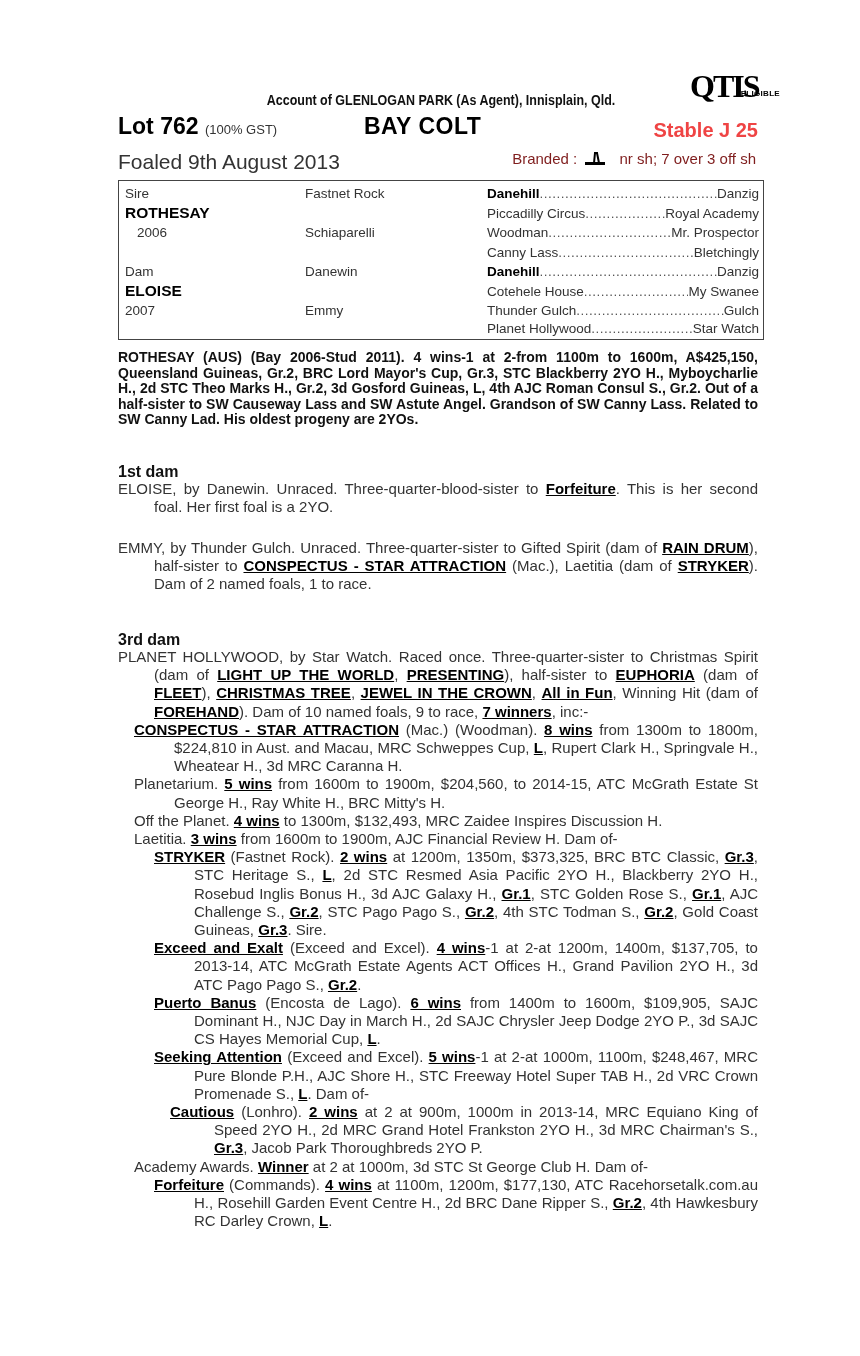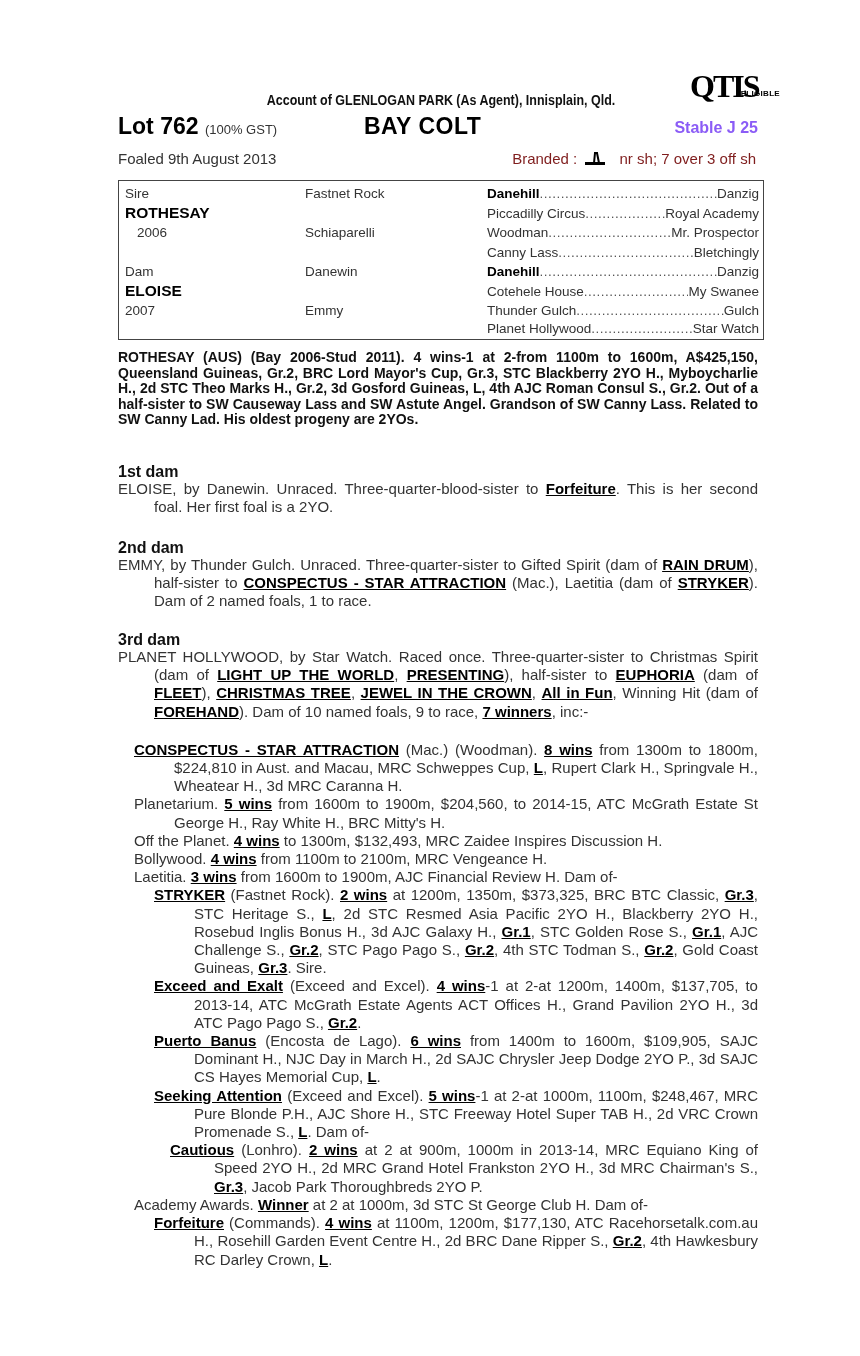--- a/index.html
+++ b/index.html
@@ -11,22 +11,22 @@
                  font-weight:bold; font-size:32px; letter-spacing:-2px; line-height:32px; color:#000;margin-top:10px; }
     .logo-sub { position:absolute; right:2px; top:29px; font-size:8px; font-weight:bold;
                 letter-spacing:0.3px; color:#000; }
     .account { position:absolute; left:0; top:92px; width:650px; text-align:center;
                font-size:14.5px; font-weight:bold; transform:scaleX(0.86); transform-origin:center;
                letter-spacing:0; color:#111; }
     .lotrow { position:absolute; left:0; top:113px; width:650px; height:28px; }
     .lot { position:absolute; left:2px; top:0; font-size:23px; font-weight:bold; color:#000; }
     .lot .gst { font-size:13px; font-weight:normal; color:#333;margin-top:20px; }
     .colt { position:absolute; left:248px; top:0; font-size:23px; font-weight:bold; color:#000; letter-spacing:0.5px; }
-    .stable { position:absolute; right:8px; top:6px; font-size:16px; font-weight:bold; color:#8b5cf6; }
-    .foaled { position:absolute; left:2px; top:150px; font-size:15px; color:#333; }
+    .stable { position:absolute; right:8px; top:6px; font-size:20px; font-weight:bold; color:#ef4444; }
+    .foaled { position:absolute; left:2px; top:150px; font-size:21px; color:#333; }
     .branded { position:absolute; right:10px; top:150px; font-size:15px; color:#7f1d1d; }
     .brand-mark { display:inline-block; width:20px; height:16px; vertical-align:-2px; margin:0 10px 0 4px; }
     .ped { position:absolute; left:2px; top:180px; width:644px; height:158px; border:1.5px solid #444; }
     .ped-cell { position:absolute; font-size:13.5px; color:#333; white-space:nowrap; }
     .ped-bold { font-weight:bold; font-size:15.5px; color:#000; }
     .gg { position:absolute; left:368px; width:272px; font-size:13.5px; color:#333;
           display:flex; white-space:nowrap;text-align:right; }
     .gg .n { flex:0 0 auto; }
     .gg .n.b { font-weight:bold; color:#000; }
     .gg .dots { flex:1 1 auto; overflow:hidden; color:#555; letter-spacing:0.5px; }
@@ -34,21 +34,21 @@
     .gg .s { flex:0 0 auto; }
     .sirenote { position:absolute; left:2px; top:350px; width:640px; font-size:14px;
                 font-weight:bold; line-height:15.6px; text-align:justify; color:#111;
                 transform:scaleX(1); }
     .sect { position:absolute; left:2px; width:640px; }
     .sect-h { font-size:16px; font-weight:bold; color:#111; margin:0; line-height:17px; }
     .para { font-size:15px; line-height:18.2px; color:#333; text-align:justify;
             padding-left:36px; text-indent:-36px; }
     .para b, .ent b { color:#000;text-decoration:underline; }
     .ent { font-size:15px; line-height:18.2px; color:#333; text-align:justify; }
-    .l1 { padding-left:56px; text-indent:-40px;margin-top:20px; }
+    .l1 { padding-left:56px; text-indent:-40px; }
     .l2 { padding-left:76px; text-indent:-40px; }
     .l3 { padding-left:96px; text-indent:-44px; }
     .l0 { padding-left:56px; text-indent:-40px; }
   </style>
 </head>
 <body>
 
 <div class="page">
 
   <div class="logo">
@@ -134,32 +134,30 @@
   </div>
 
   <div class="sirenote">ROTHESAY (AUS) (Bay 2006-Stud 2011). 4 wins-1 at 2-from 1100m to 1600m, A$425,150, Queensland Guineas, Gr.2, BRC Lord Mayor's Cup, Gr.3, STC Blackberry 2YO H., Myboycharlie H., 2d STC Theo Marks H., Gr.2, 3d Gosford Guineas, L, 4th AJC Roman Consul S., Gr.2. Out of a half-sister to SW Causeway Lass and SW Astute Angel. Grandson of SW Canny Lass. Related to SW Canny Lad. His oldest progeny are 2YOs.</div>
 
   <div class="sect" style="top:463px">
     <div class="sect-h">1st dam</div>
     <div class="para"><span>ELOISE, by Danewin. Unraced. Three-quarter-blood-sister to </span><b>Forfeiture</b><span>. This is her second foal. Her first foal is a 2YO.</span></div>
   </div>
 
   <div class="sect" style="top:539px">
-    <div class="sect-h">2nd dam</div>
     <div class="para"><span>EMMY, by Thunder Gulch. Unraced. Three-quarter-sister to Gifted Spirit (dam of </span><b>RAIN DRUM</b><span>), half-sister to </span><b>CONSPECTUS - STAR ATTRACTION</b><span> (Mac.), Laetitia (dam of </span><b>STRYKER</b><span>). Dam of 2 named foals, 1 to race.</span></div>
   </div>
 
   <div class="sect" style="top:631px">
     <div class="sect-h">3rd dam</div>
     <div class="para"><span>PLANET HOLLYWOOD, by Star Watch. Raced once. Three-quarter-sister to Christmas Spirit (dam of </span><b>LIGHT UP THE WORLD</b><span>, </span><b>PRESENTING</b><span>), half-sister to </span><b>EUPHORIA</b><span> (dam of </span><b>FLEET</b><span>), </span><b>CHRISTMAS TREE</b><span>, </span><b>JEWEL IN THE CROWN</b><span>, </span><b>All in Fun</b><span>, Winning Hit (dam of </span><b>FOREHAND</b><span>). Dam of 10 named foals, 9 to race, </span><b>7 winners</b><span>, inc:-</span></div>
 
     <div class="ent l1"><b>CONSPECTUS - STAR ATTRACTION</b><span> (Mac.) (Woodman). </span><b>8 wins</b><span> from 1300m to 1800m, $224,810 in Aust. and Macau, MRC Schweppes Cup, </span><b>L</b><span>, Rupert Clark H., Springvale H., Wheatear H., 3d MRC Caranna H.</span></div>
     <div class="ent l0"><span>Planetarium.</span><span> </span><b>5 wins</b><span> from 1600m to 1900m, $204,560, to 2014-15, ATC McGrath Estate St George H., Ray White H., BRC Mitty's H.</span></div>
     <div class="ent l0"><span>Off the Planet.</span><span> </span><b>4 wins</b><span> to 1300m, $132,493, MRC Zaidee Inspires Discussion H.</span></div>
-    <div class="ent l0"><span>Bollywood.</span><span> </span><b>4 wins</b><span> from 1100m to 2100m, MRC Vengeance H.</span></div>
     <div class="ent l0"><span>Laetitia.</span><span> </span><b>3 wins</b><span> from 1600m to 1900m, AJC Financial Review H. Dam of-</span></div>
     <div class="ent l2"><b>STRYKER</b><span> (Fastnet Rock). </span><b>2 wins</b><span> at 1200m, 1350m, $373,325, BRC BTC Classic, </span><b>Gr.3</b><span>, STC Heritage S., </span><b>L</b><span>, 2d STC Resmed Asia Pacific 2YO H., Blackberry 2YO H., Rosebud Inglis Bonus H., 3d AJC Galaxy H., </span><b>Gr.1</b><span>, STC Golden Rose S., </span><b>Gr.1</b><span>, AJC Challenge S., </span><b>Gr.2</b><span>, STC Pago Pago S., </span><b>Gr.2</b><span>, 4th STC Todman S., </span><b>Gr.2</b><span>, Gold Coast Guineas, </span><b>Gr.3</b><span>. Sire.</span></div>
     <div class="ent l2"><b>Exceed and Exalt</b><span> (Exceed and Excel). </span><b>4 wins</b><span>-1 at 2-at 1200m, 1400m, $137,705, to 2013-14, ATC McGrath Estate Agents ACT Offices H., Grand Pavilion 2YO H., 3d ATC Pago Pago S., </span><b>Gr.2</b><span>.</span></div>
     <div class="ent l2"><b>Puerto Banus</b><span> (Encosta de Lago). </span><b>6 wins</b><span> from 1400m to 1600m, $109,905, SAJC Dominant H., NJC Day in March H., 2d SAJC Chrysler Jeep Dodge 2YO P., 3d SAJC CS Hayes Memorial Cup, </span><b>L</b><span>.</span></div>
     <div class="ent l2"><b>Seeking Attention</b><span> (Exceed and Excel). </span><b>5 wins</b><span>-1 at 2-at 1000m, 1100m, $248,467, MRC Pure Blonde P.H., AJC Shore H., STC Freeway Hotel Super TAB H., 2d VRC Crown Promenade S., </span><b>L</b><span>. Dam of-</span></div>
     <div class="ent l3"><b>Cautious</b><span> (Lonhro). </span><b>2 wins</b><span> at 2 at 900m, 1000m in 2013-14, MRC Equiano King of Speed 2YO H., 2d MRC Grand Hotel Frankston 2YO H., 3d MRC Chairman's S., </span><b>Gr.3</b><span>, Jacob Park Thoroughbreds 2YO P.</span></div>
     <div class="ent l0"><span>Academy Awards.</span><span> </span><b>Winner</b><span> at 2 at 1000m, 3d STC St George Club H. Dam of-</span></div>
     <div class="ent l2"><b>Forfeiture</b><span> (Commands). </span><b>4 wins</b><span> at 1100m, 1200m, $177,130, ATC Racehorsetalk.com.au H., Rosehill Garden Event Centre H., 2d BRC Dane Ripper S., </span><b>Gr.2</b><span>, 4th Hawkesbury RC Darley Crown, </span><b>L</b><span>.</span></div>
   </div>
 

